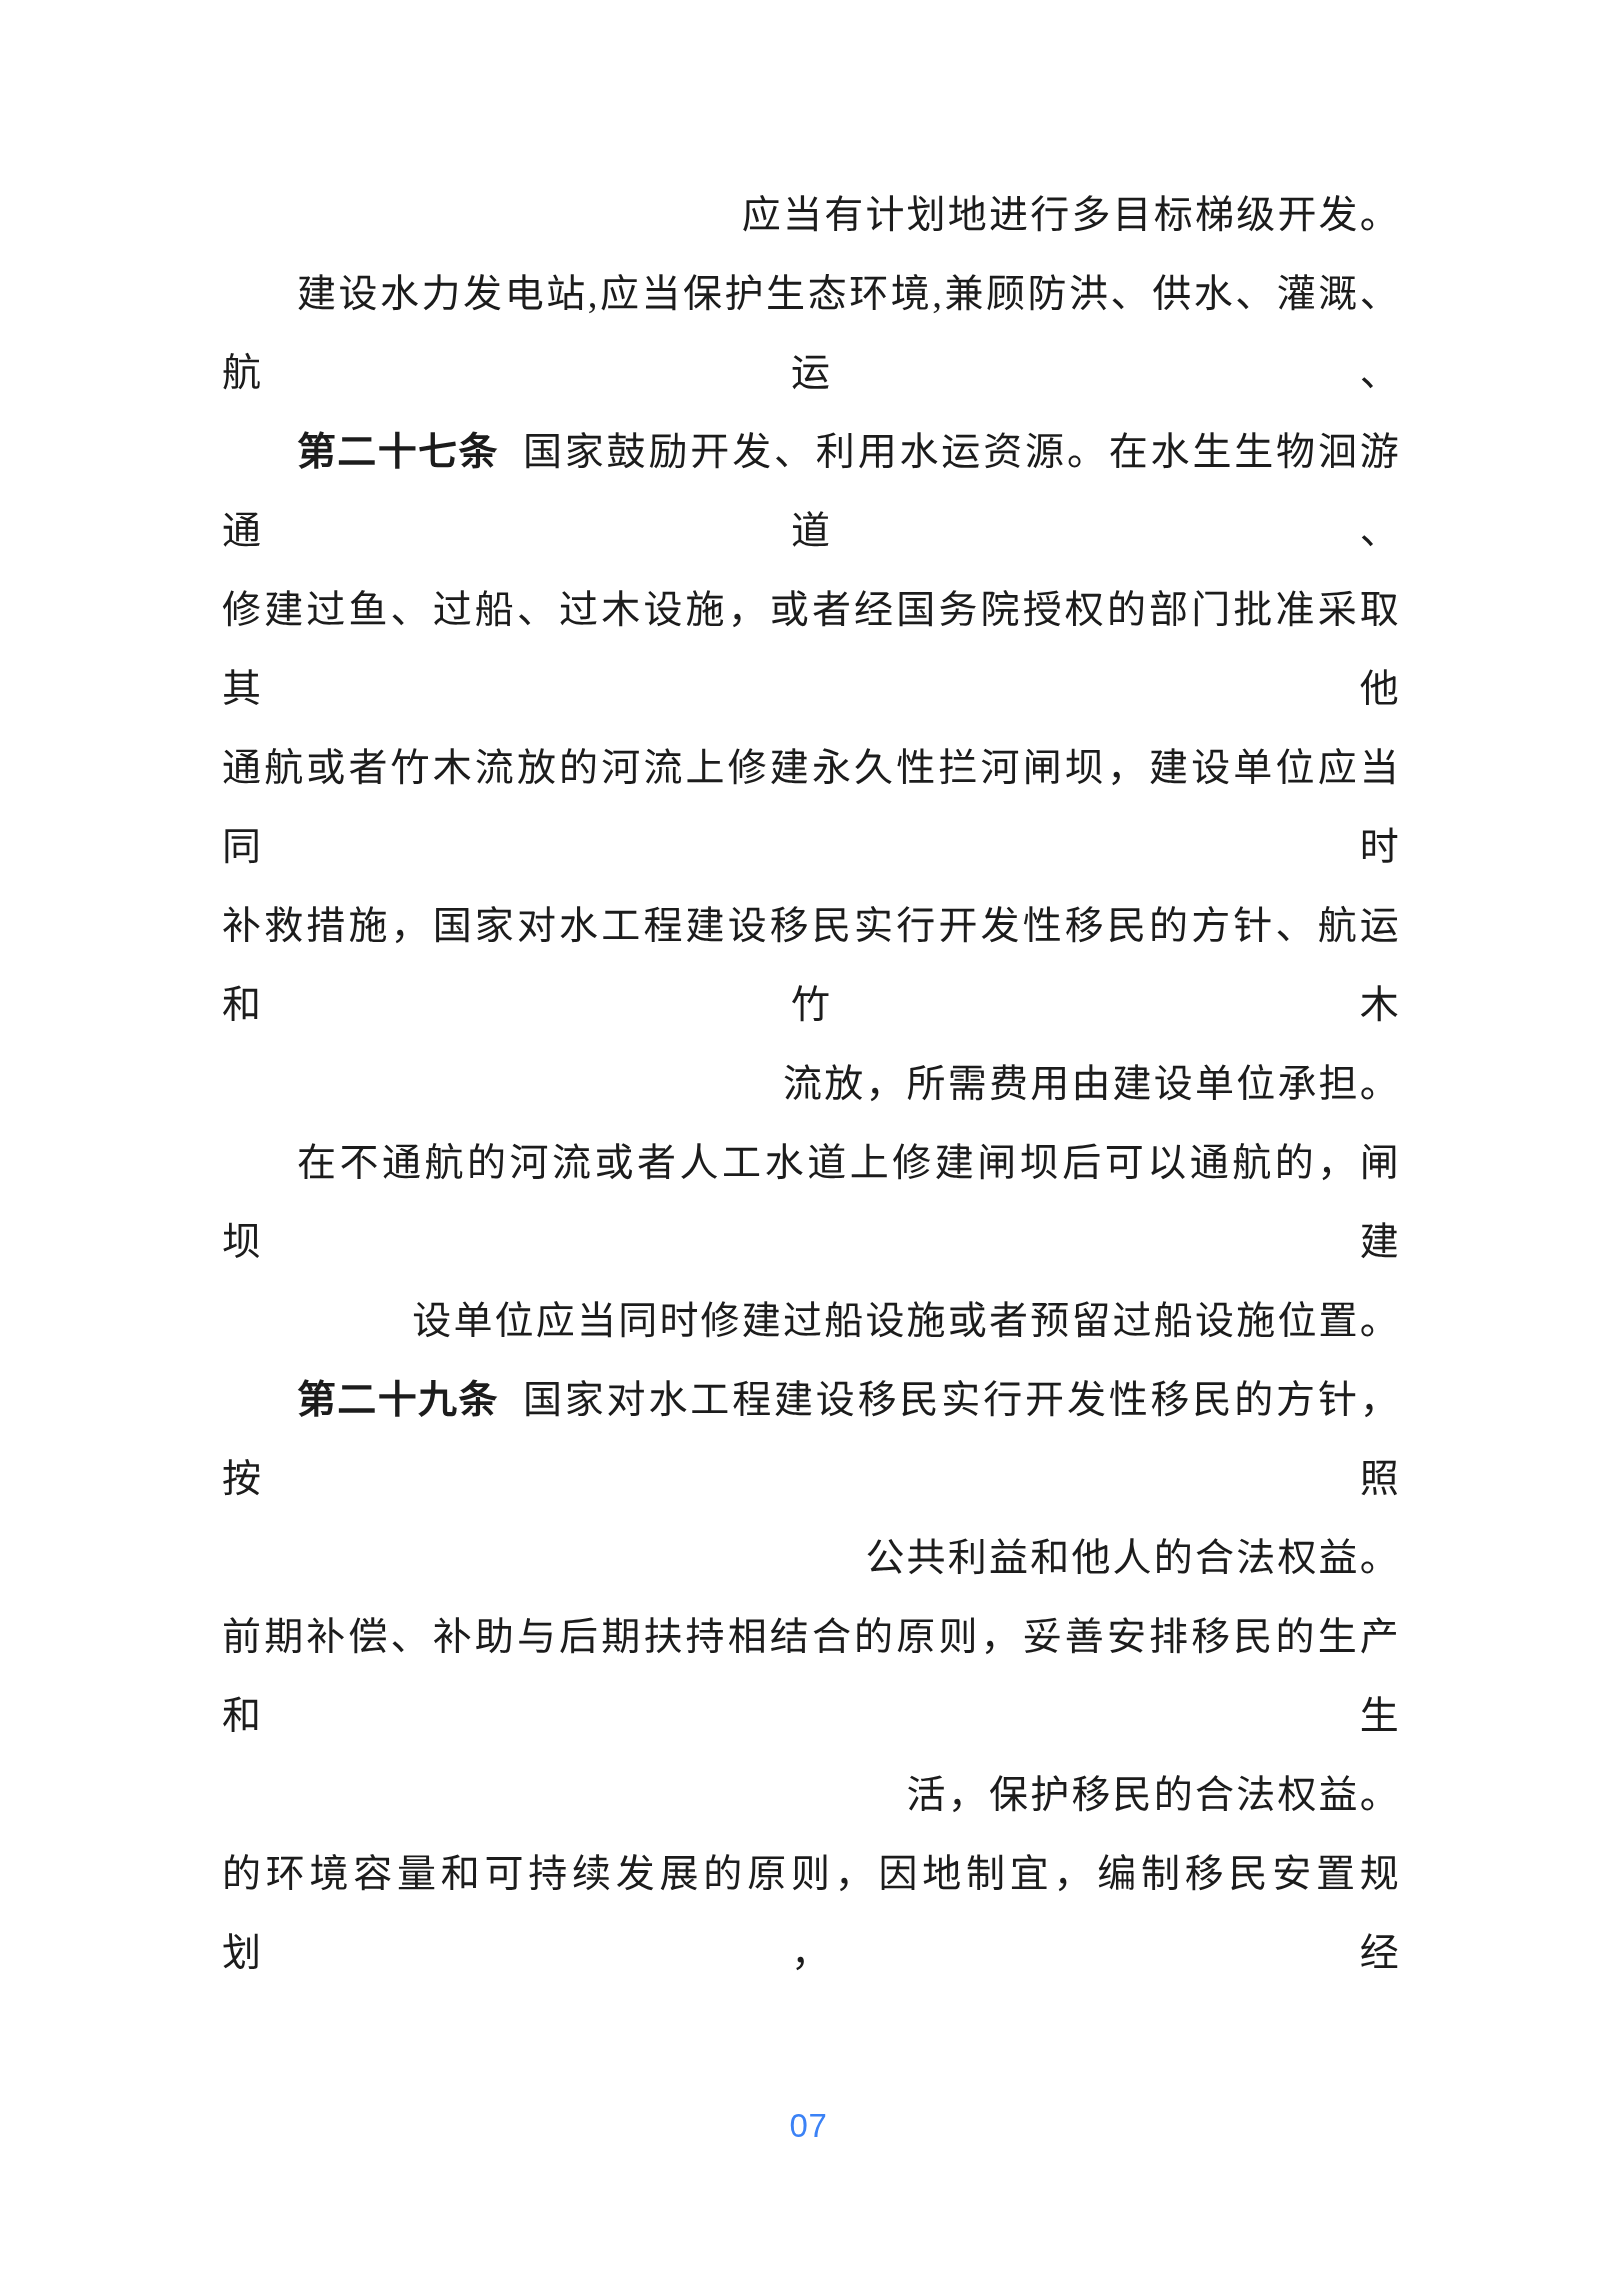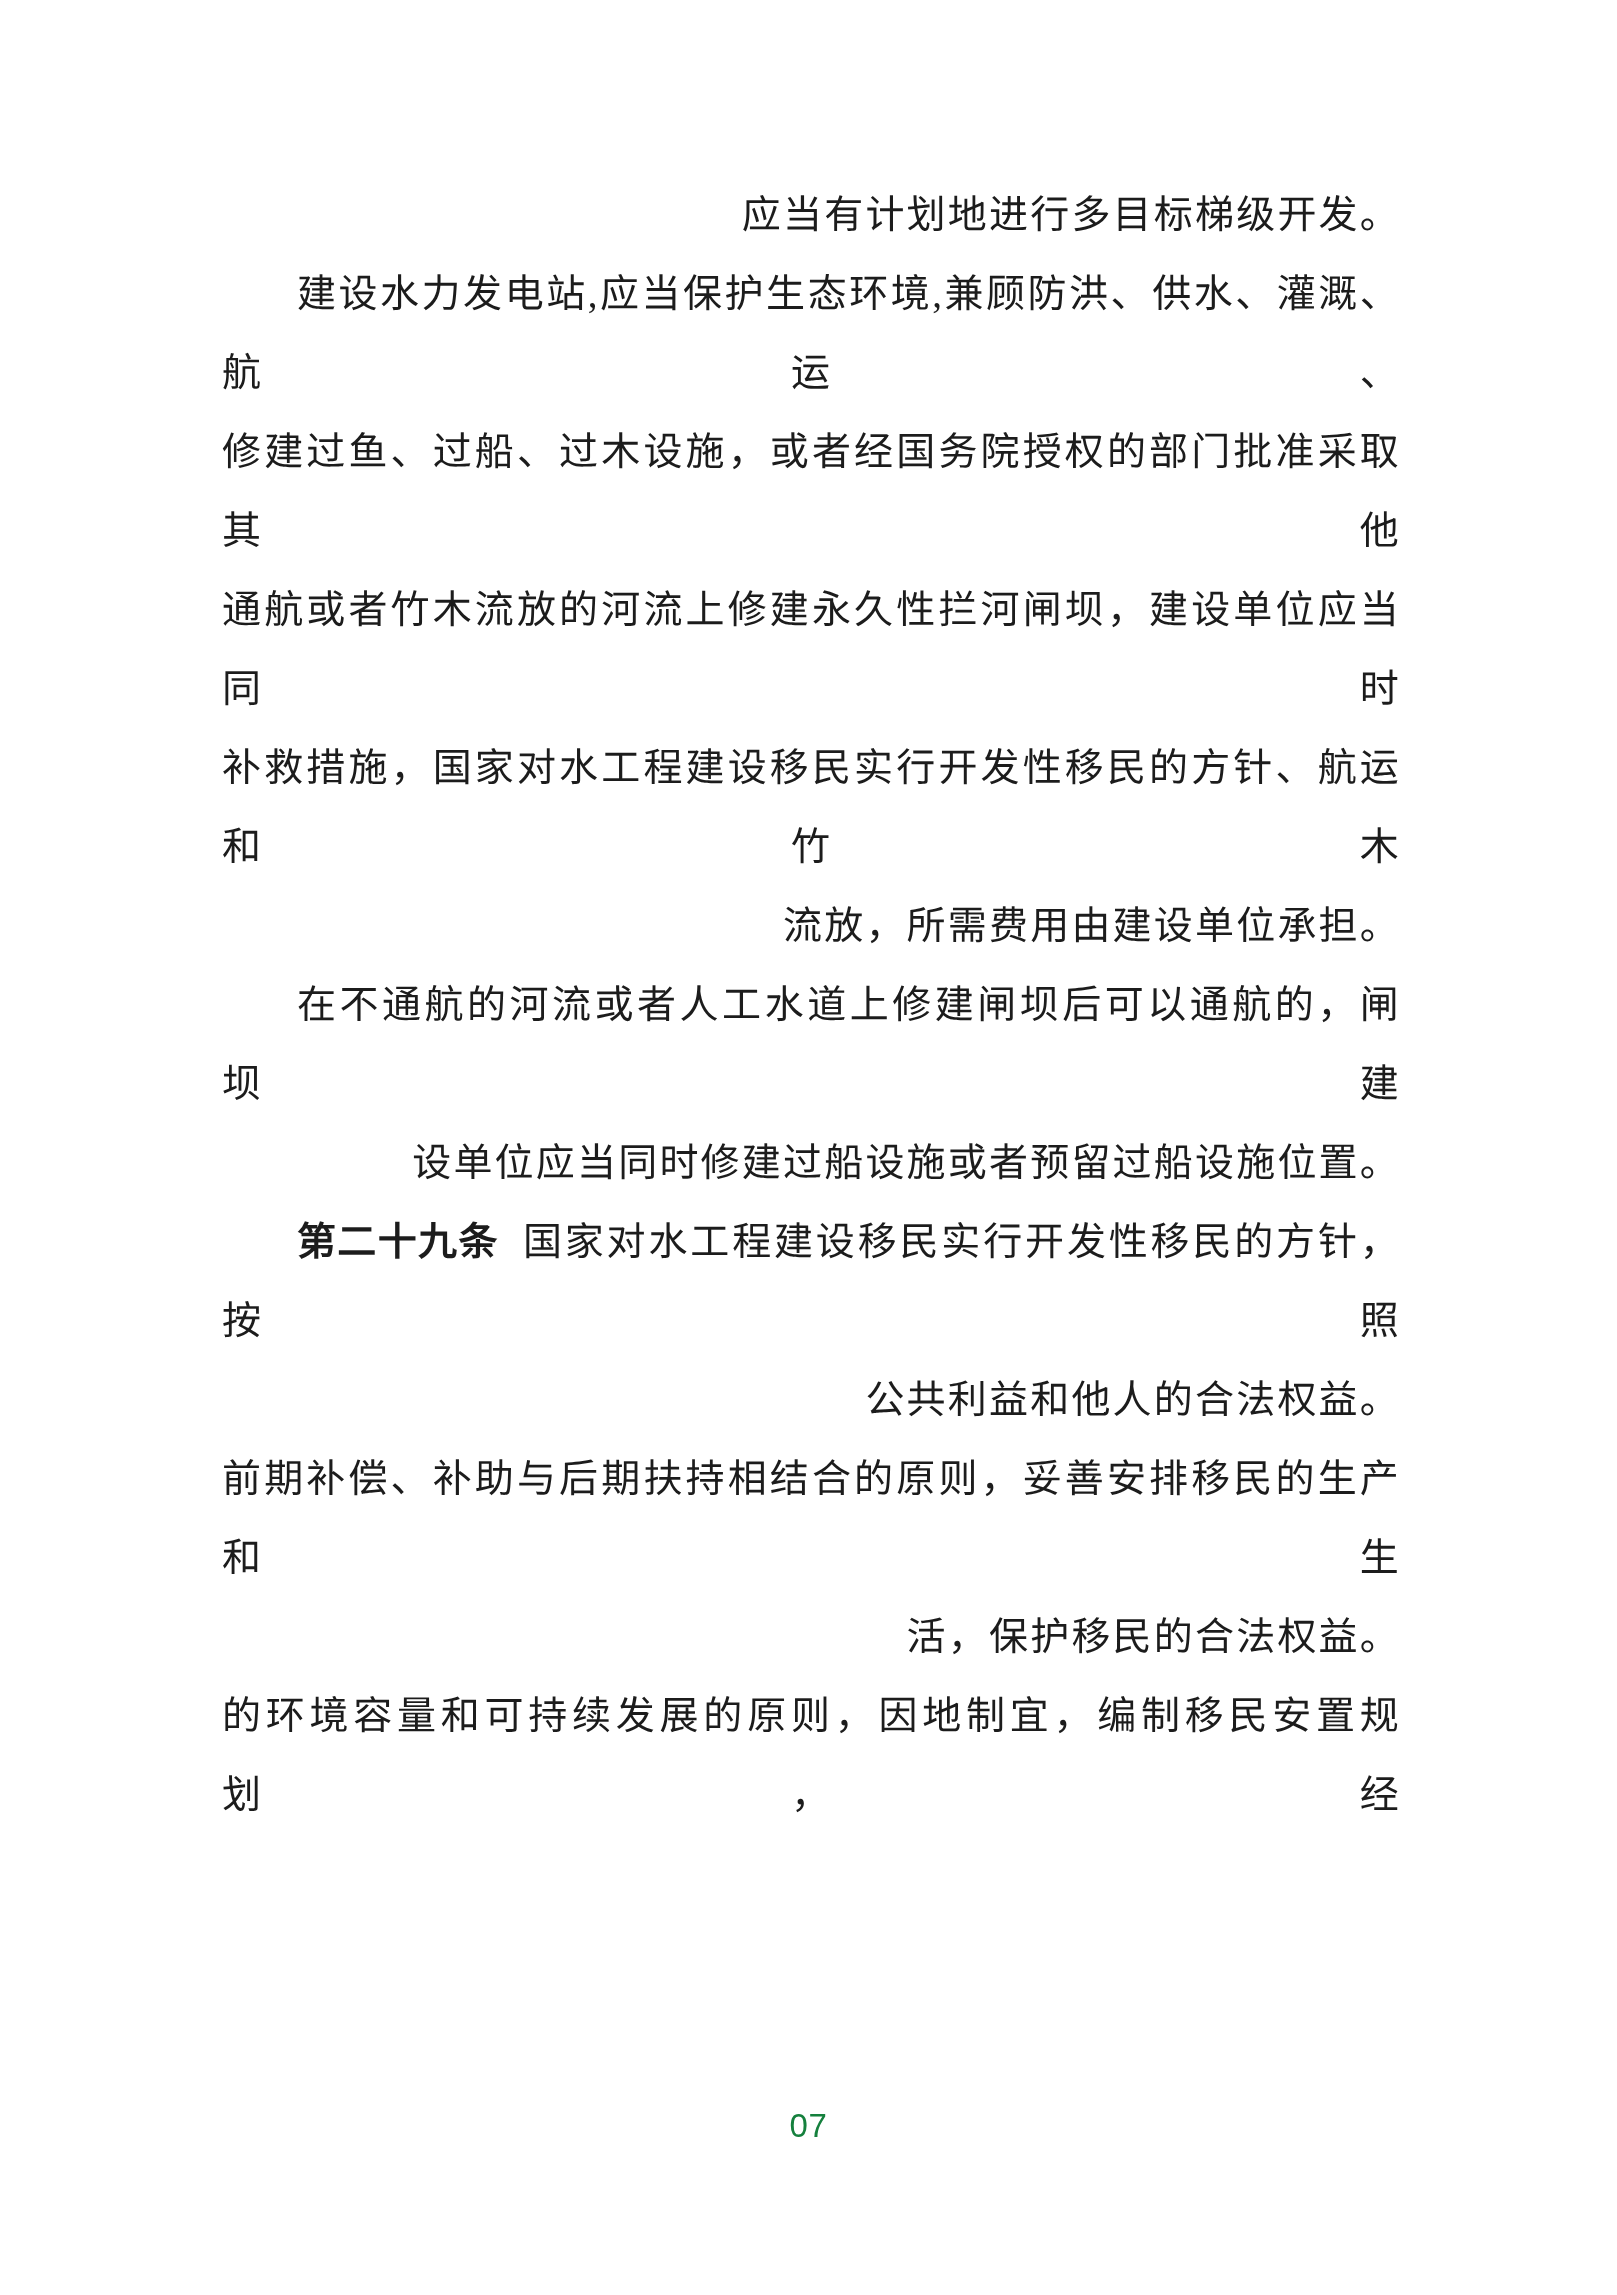--- a/index.html
+++ b/index.html
@@ -46,31 +46,32 @@
   }
   .page-number {
     position: absolute;
     top: 2108px;
     left: 0;
     width: 100%;
     text-align: center;
     font-family: "Liberation Sans", "DejaVu Sans", sans-serif;
     font-size: 33px;
     line-height: 36px;
-    color: #15803d;
+    color: #3b82f6;
     letter-spacing: 0.7px;
   }
 </style>
 </head>
 <body>
 
 <div class="page">
   <div class="text-flow">
       <div class="line"><span>应当有计划地进行多目标梯级开发。</span></div>
       <div class="line indent fill"><span>建设水力发电站,应当保护生态环境,兼顾防洪、供水、灌溉、航运、</span></div>
+      <div class="line indent fill"><span class="article-num">第二十七条</span><span>国家鼓励开发、利用水运资源。在水生生物洄游通道、</span></div>
       <div class="line fill"><span>修建过鱼、过船、过木设施，或者经国务院授权的部门批准采取其他</span></div>
       <div class="line fill"><span>通航或者竹木流放的河流上修建永久性拦河闸坝，建设单位应当同时</span></div>
       <div class="line fill"><span>补救措施，国家对水工程建设移民实行开发性移民的方针、航运和竹木</span></div>
       <div class="line"><span>流放，所需费用由建设单位承担。</span></div>
       <div class="line indent fill"><span>在不通航的河流或者人工水道上修建闸坝后可以通航的，闸坝建</span></div>
       <div class="line"><span>设单位应当同时修建过船设施或者预留过船设施位置。</span></div>
       <div class="line indent fill"><span class="article-num">第二十九条</span><span>国家对水工程建设移民实行开发性移民的方针，按照</span></div>
       <div class="line"><span>公共利益和他人的合法权益。</span></div>
       <div class="line fill"><span>前期补偿、补助与后期扶持相结合的原则，妥善安排移民的生产和生</span></div>
       <div class="line"><span>活，保护移民的合法权益。</span></div>

